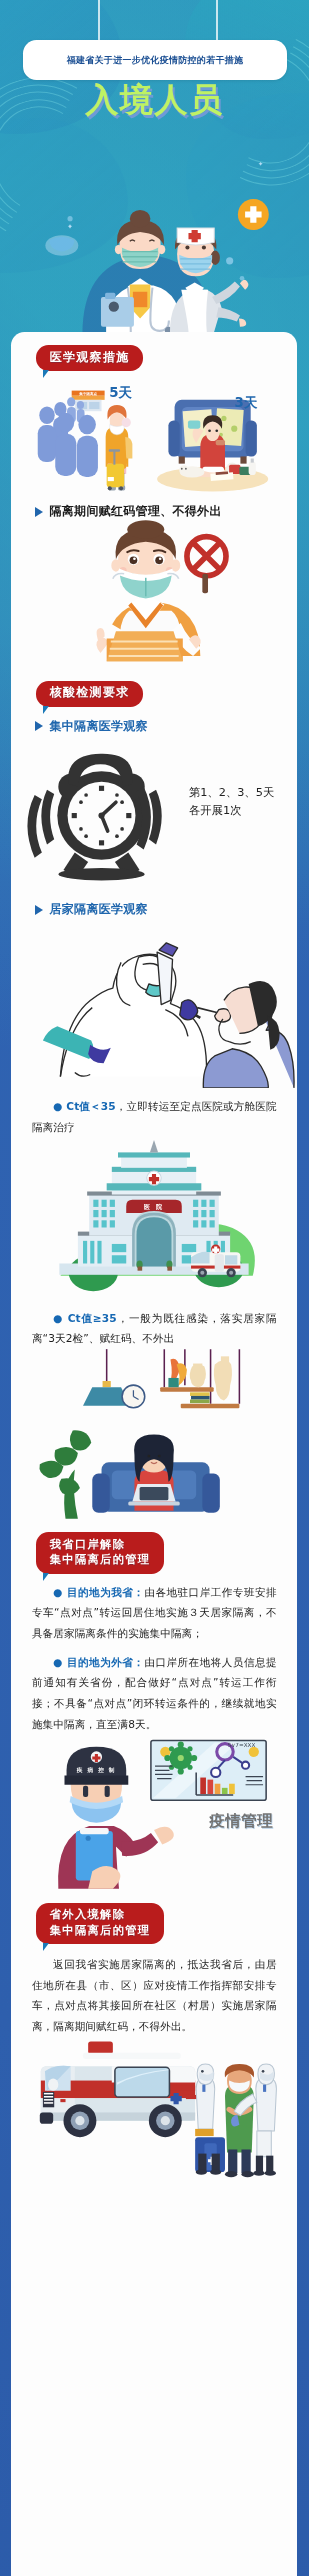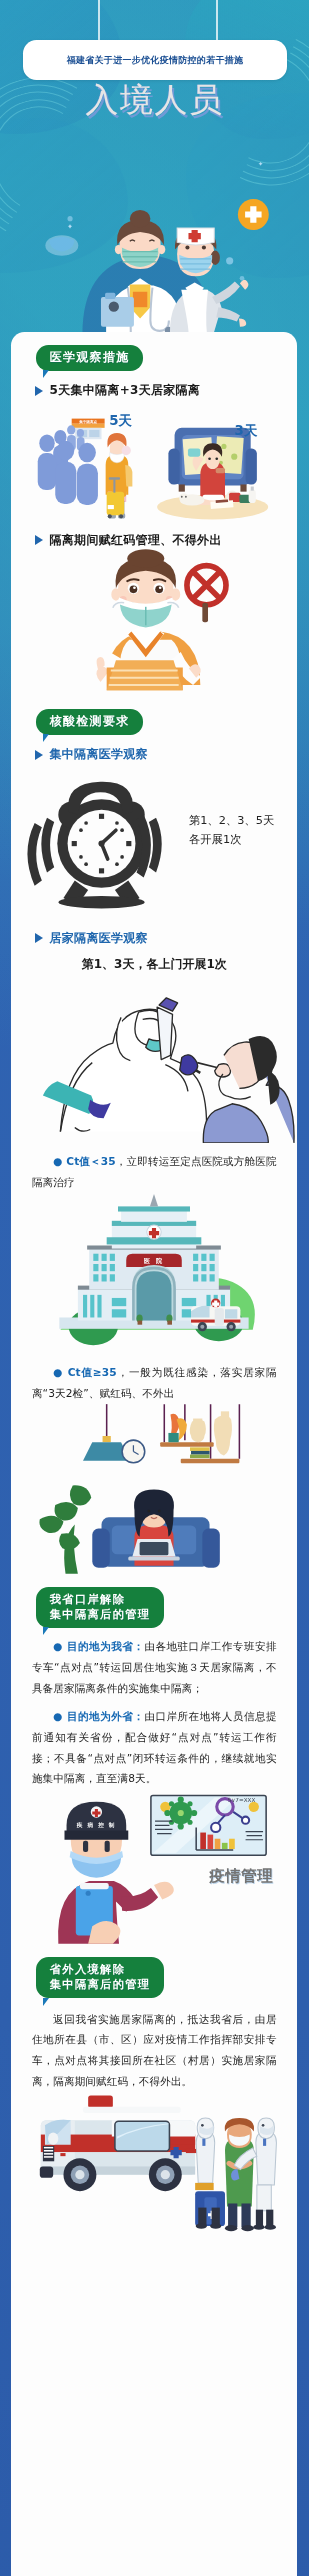--- a/index.html
+++ b/index.html
@@ -37,38 +37,38 @@
     box-shadow:0 1px 3.1px rgba(0,0,0,.10);
   }
   .ribbon-pill span {
     font-size:9px; font-weight:bold; color:#1b4f93; letter-spacing:0.3px;
     font-family:"DejaVu Sans","Liberation Sans",sans-serif;
   }
   .ribbon-tail { position:absolute; top:0; width:2.1px; height:41px; background:rgba(255,255,255,.75); }
 
   .hero-title { position:absolute; left:0; right:0; top:81px; text-align:center; }
   .hero-title .l1, .hero-title .l2 {
-    display:block; color:#e5e5e5; font-weight:normal; letter-spacing:1.5px;
+    display:block; color:#bef264; font-weight:bold; letter-spacing:1.5px;
     font-family:"DejaVu Sans","Liberation Sans",sans-serif;
     text-shadow: 2.1px 2.6px 0 #6f9ad6, -0.5px -0.5px 0 #6f9ad6;
   }
   .hero-title .l1 { font-size:33px; line-height:38px; }
   .hero-title .l2 { font-size:31px; line-height:37px; margin-top:2.1px; }
 
   .hero-art { position:absolute; left:0; right:0; bottom:-3.1px; height:139px; }
 
   
   .card {
     position:absolute; left:11.3px; top:332px; width:286px; height:2450px;
     background:#fdfdfd; border-radius:13.4px; overflow:hidden;
   }
 
   .section { position:relative; }
   .badge {
-    display:inline-block; background:#15803d; color:#fff; border-radius:12.4px;
+    display:inline-block; background:#b91c1c; color:#fff; border-radius:12.4px;
     padding:4.6px 13.4px 5.7px; position:relative; margin:13.4px 0 0 25px;
   }
   .badge span {
     font-size:12px; font-weight:bold; letter-spacing:1.3px; line-height:15.5px;
     display:block; font-family:"DejaVu Sans","Liberation Sans",sans-serif;
     text-shadow:0.8px 0.8px 0 rgba(0,70,120,.22);
   }
   .badge.two-line span { font-size:11.3px; }
   .badge:after {
     content:""; position:absolute; left:7.2px; bottom:-7.2px;
@@ -212,24 +212,20 @@
   </div>
 </div>
 
 <div class="card">
 
   <div class="section">
     <div class="badge">
       <span>医学观察措施</span>
     </div>
 
-    <div class="bullet-head">
-      <div class="tri"></div>
-      <div class="txt">5天集中隔离+3天居家隔离</div>
-    </div>
 
     <div class="illus" style="height:121px;text-align:center;">
       <div class="daytag" style="left:98px;top:12.4px;">5天</div>
       <div class="daytag" style="right:40px;top:23px;margin-left:25px;">3天</div>
       <svg viewBox="0 0 556 235" width="286" height="121">
 
         <g>
           <rect x="118" y="38" width="64" height="10" fill="#e9741f"></rect>
           <rect x="118" y="48" width="64" height="8" fill="#f2a23f"></rect>
           <rect x="124" y="56" width="52" height="22" fill="#dfe8f2"></rect>
@@ -412,21 +408,20 @@
         <path d="M176 156l12 30" stroke="#333" stroke-width="7" stroke-linecap="round"></path>
         <circle cx="176" cy="156" r="6" fill="#333"></circle>
       </svg>
     </div>
 
     <div class="bullet-head blue">
       <div class="tri"></div>
       <div class="txt">居家隔离医学观察</div>
     </div>
 
-    <div class="center-line">第1、3天，各上门开展1次</div>
 
     <div class="illus" style="height:170px;">
       <svg viewBox="0 0 556 330" width="286" height="170">
         <g fill="none" stroke="#2b2b2b" stroke-width="2.6" stroke-linejoin="round">
           <path d="M96 308q8-108 58-148 26-20 44-24 8-50 48-62 40-12 62 14 18 22 10 52l-8 26q34 12 52 40 20 32 18 102" fill="#ffffff"></path>
           <path d="M214 86q-14 28-6 58 6 22 24 26" fill="#ffffff"></path>
           <path d="M248 76q30-10 46 6 14 14 8 36l-6 20q-24 10-44-4-20-16-4-58z" fill="#ffffff"></path>
           <path d="M256 90q26-6 36 8"></path>
           <path d="M268 128q18 8 32-2l-8 24q-18 6-30-6z" fill="#5ec8c8"></path>
           <path d="M284 66l30 14-4 80-18 8z" fill="#f3f6fa"></path>

